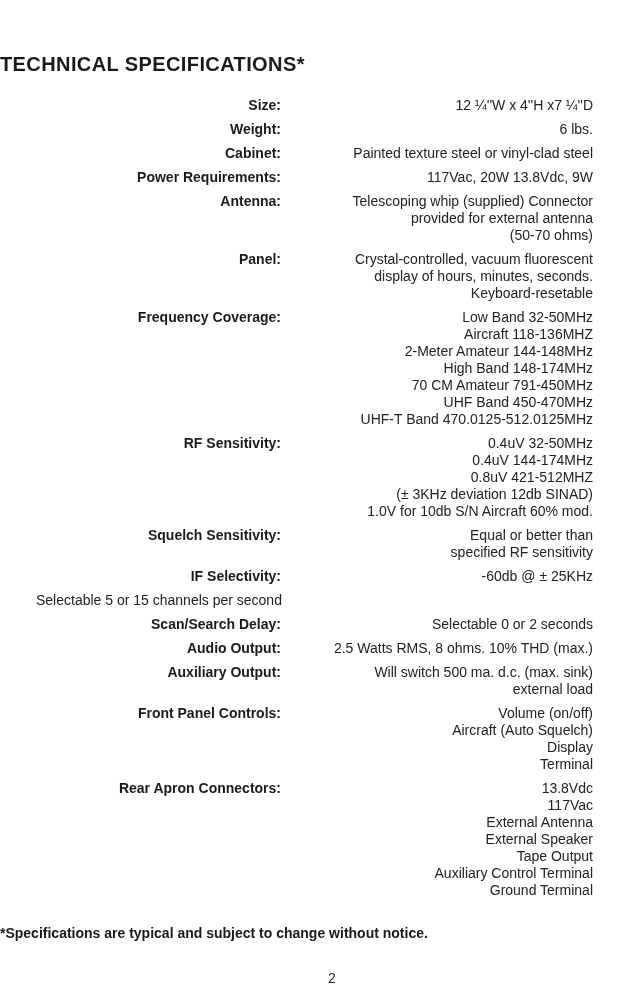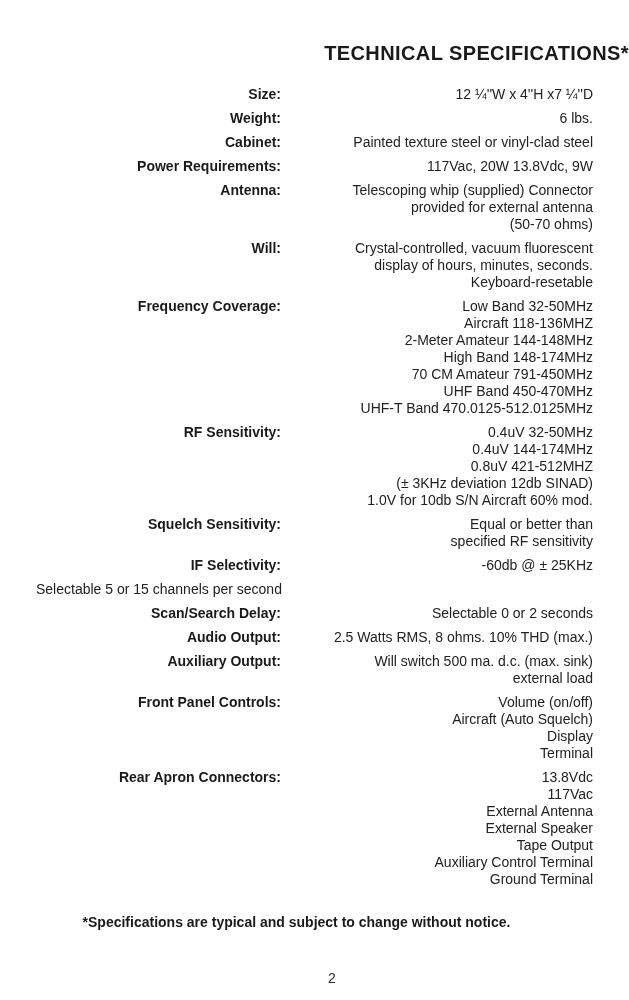--- a/index.html
+++ b/index.html
@@ -12,22 +12,22 @@
     width: 629px;
     height: 1000px;
     background: #ffffff;
     color: #1d1d1d;
     font-family: "Liberation Sans", "DejaVu Sans", sans-serif;
     overflow: hidden;
     box-sizing: border-box;
   }
   .doc-title {
     margin: 0;
-    padding-top: 42px;
-    text-align: right;
+    padding-top: 53px;
+    text-align: left;
     font-size: 20px;
     font-weight: bold;
     letter-spacing: 0.4px;
     color: #1a1a1a;
   }
   .spec-list {
     margin-top: 21px;
     padding: 0 36px;
   }
   .spec-row {
@@ -48,21 +48,21 @@
   .spec-values {
     text-align: right;
     color: #222222;
   }
   .spec-value-line {
     white-space: nowrap;
   }
   .footnote {
     margin-top: 26px;
     padding-right: 36px;
-    text-align: center;
+    text-align: left;
     font-size: 14px;
     font-weight: bold;
     color: #1a1a1a;
   }
   .page-number {
     position: absolute;
     left: 332px;
     bottom: 14px;
     transform: translateX(-50%);
     font-size: 14px;
@@ -108,21 +108,21 @@
     <div class="spec-row">
       <div class="spec-label">Antenna:</div>
       <div class="spec-values">
           <div class="spec-value-line">Telescoping whip (supplied) Connector</div>
           <div class="spec-value-line">provided for external antenna</div>
           <div class="spec-value-line">(50-70 ohms)</div>
         </div>
     </div>
 
     <div class="spec-row">
-      <div class="spec-label">Will:</div>
+      <div class="spec-label">Panel:</div>
       <div class="spec-values">
           <div class="spec-value-line">Crystal-controlled, vacuum fluorescent</div>
           <div class="spec-value-line">display of hours, minutes, seconds.</div>
           <div class="spec-value-line">Keyboard-resetable</div>
         </div>
     </div>
 
     <div class="spec-row">
       <div class="spec-label">Frequency Coverage:</div>
       <div class="spec-values">

